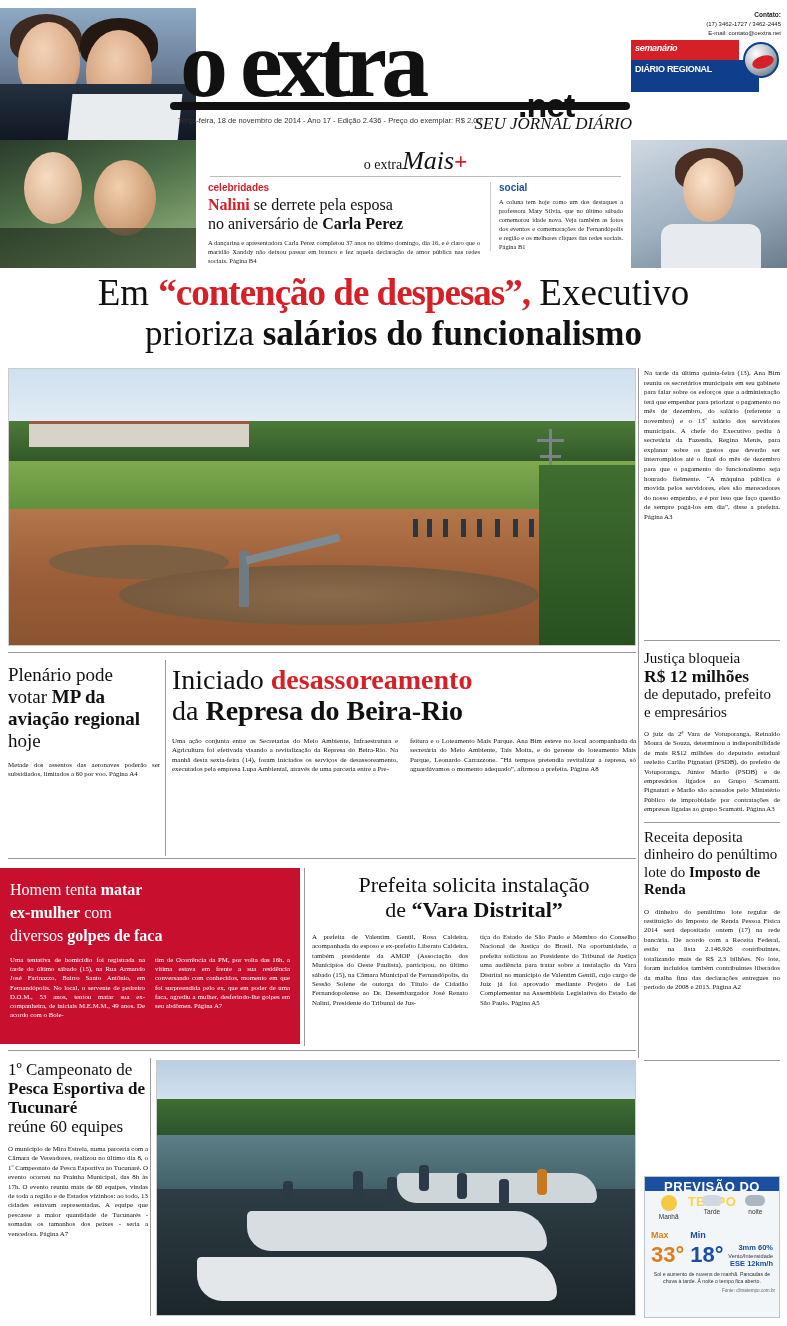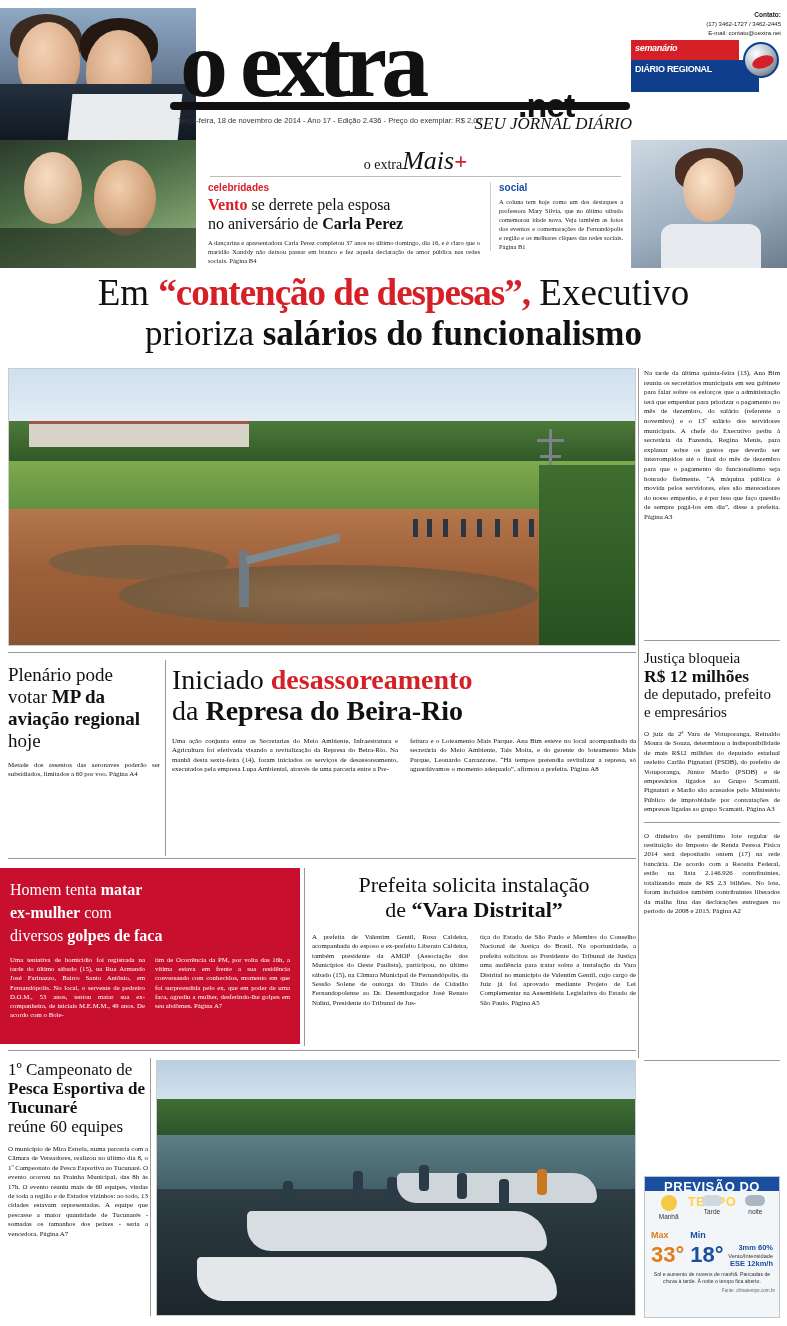--- a/index.html
+++ b/index.html
@@ -298,21 +298,21 @@
 
     <div class="mais-center">
       <div class="mais-title">
         <span class="oe">o extra</span><span class="mais">Mais</span><span class="plus">+</span>
       </div>
       <div class="mais-rule"></div>
 
       <div class="mais-col-l">
         <div class="kicker-red">celebridades</div>
         <div class="mais-head">
-          <b style="color:#d62027">Vento</b><span> se derrete pela esposa</span><br>
+          <b style="color:#d62027">Nalini</b><span> se derrete pela esposa</span><br>
           <span>no aniversário de </span><b>Carla Perez</b>
         </div>
         <div class="mais-body">A dançarina e apresentadora Carla Perez completou 37 anos no último domingo, dia 16, e é claro que o maridão Xanddy não deixou passar em branco e fez aquela declaração de amor pública nas redes sociais. Página B4</div>
       </div>
 
       <div class="mais-col-r">
         <div class="kicker-blue">social</div>
         <div class="mais-body2">A coluna tem hoje como um dos destaques a professora Mary Silvia, que no último sábado comemorou idade nova. Veja também as fotos dos eventos e comemorações de Fernandópolis e região e os melhores cliques das redes sociais. Página B1</div>
       </div>
     </div>
@@ -439,20 +439,23 @@
         <span>Justiça bloqueia</span><br>
         <span class="big">R$ 12 milhões</span><br>
         <span>de deputado, prefeito e empresários</span>
       </div>
       <div class="p-small" style="margin-top:8px;">O juiz da 2ª Vara de Votuporanga, Reinaldo Moura de Souza, determinou a indisponibilidade de mais R$12 milhões do deputado estadual reeleito Carlão Pignatari (PSDB), do prefeito de Votuporanga, Júnior Marão (PSDB) e de empresários ligados ao Grupo Scamatti. Pignatari e Marão são acusados pelo Ministério Público de improbidade por contratações de empresas ligadas ao grupo Scamatti. Página A3</div>
     </div>
 
     <div class="rail-rule"></div>
 
     <div>
+      <div class="h1">
+        <span>Receita deposita dinheiro do penúltimo lote do </span><b>Imposto de Renda</b>
+      </div>
       <div class="p-small" style="margin-top:8px;">O dinheiro do penúltimo lote regular de restituição do Imposto de Renda Pessoa Física 2014 será depositado ontem (17) na rede bancária. De acordo com a Receita Federal, estão na lista 2.146.926 contribuintes, totalizando mais de R$ 2,3 bilhões. No lote, foram incluídos também contribuintes liberados da malha fina das declarações entregues no período de 2008 e 2013. Página A2</div>
     </div>
   </div>
 
   <div class="weather">
     <div class="bar">
       <span>PREVISÃO DO </span><span class="t">TEMPO</span>
     </div>
     <div class="row">
       <div class="cell">

